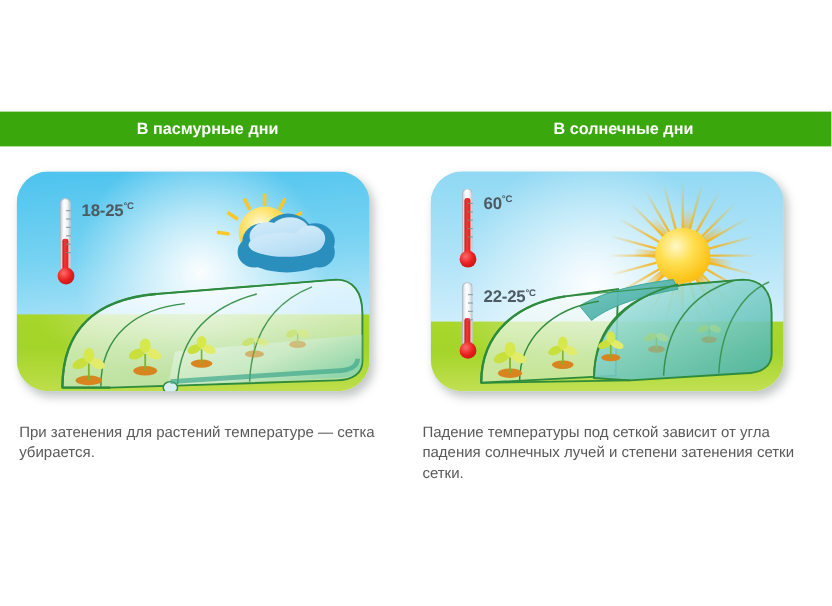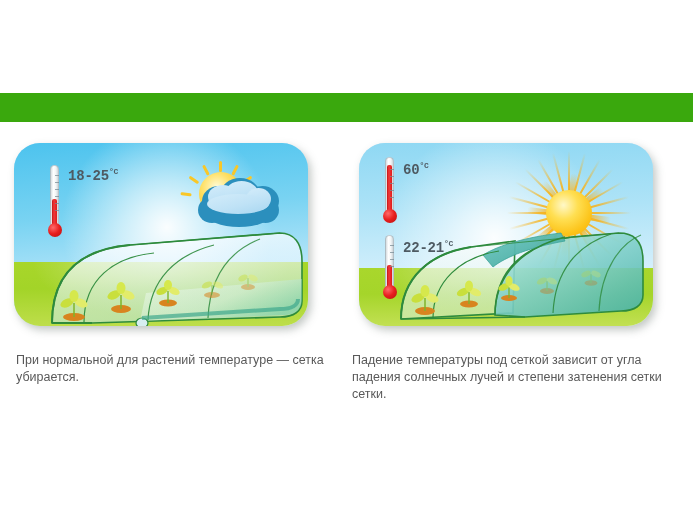--- a/index.html
+++ b/index.html
@@ -49,21 +49,20 @@
   }
   .card {
     position: absolute;
     top: 0;
     width: 294px;
     height: 183px;
     border-radius: 26px;
     overflow: hidden;
     box-shadow: 3px 4px 8px rgba(120,130,125,0.45);
     background: #bfe4f7;
-    font-family: Liberation Mono, monospace;
   }
   .card-left  { left: 14px; }
   .card-right { left: 359px; }
 
   .scene { position: absolute; inset: 0; }
 
   
   .sky {
     position: absolute;
     left: 0; top: 0;
@@ -209,20 +208,22 @@
     font-size: 12.5px;
     line-height: 17px;
   }
   .cap-left  { left: 16px; width: 312px; }
   .cap-right { left: 352px; width: 320px; }
 </style>
 </head>
 <body>
 
 <div class="header-bar">
+  <div class="hdr-cell hdr-left">В пасмурные дни</div>
+  <div class="hdr-cell hdr-right">В солнечные дни</div>
 </div>
 
 <div class="cards">
 
   <div class="card card-left">
     <div class="scene">
 
       <div class="sky sky-left"></div>
       <div class="ground"></div>
 
@@ -398,21 +399,21 @@
       <div class="thermo" style="left:22px; top:92px; width:18px; height:64px;">
         <div class="tube" style="height:54px;"></div>
         <div class="merc" style="bottom:8px; height:26px;"></div>
         <div class="bulb" style="bottom:0px;"></div>
         <div class="tick" style="top:10px;"></div>
         <div class="tick" style="top:17px;"></div>
         <div class="tick" style="top:24px;"></div>
         <div class="tick" style="top:31px;"></div>
       </div>
       <div class="temp-label" style="left:44px; top:96px;">
-        <span>22-21</span><sup>°C</sup>
+        <span>22-25</span><sup>°C</sup>
       </div>
 
       <div class="tunnel" style="left:16px; top:78px; width:278px; height:105px;">
         <svg width="278" height="105" viewBox="0 0 278 105">
           <defs>
             <linearGradient id="netR" x1="0.05" y1="0" x2="0.85" y2="1">
               <stop offset="0%" stop-color="#bde8e4" stop-opacity="0.85"></stop>
               <stop offset="35%" stop-color="#8fd7d2" stop-opacity="0.88"></stop>
               <stop offset="100%" stop-color="#4bb4a8" stop-opacity="0.9"></stop>
             </linearGradient>
@@ -478,15 +479,15 @@
             <ellipse cx="221" cy="53" rx="5" ry="2.8" fill="#cfe46d" transform="rotate(24 221 53)"></ellipse>
           </g>
         </svg>
       </div>
 
     </div>
   </div>
 </div>
 
 <div class="captions">
-  <div class="caption cap-left">При нормальной для растений температуре — сетка убирается.</div>
+  <div class="caption cap-left">При затенения для растений температуре — сетка убирается.</div>
   <div class="caption cap-right">Падение температуры под сеткой зависит от угла падения солнечных лучей и степени затенения сетки сетки.</div>
 </div>
 
 </body></html>

